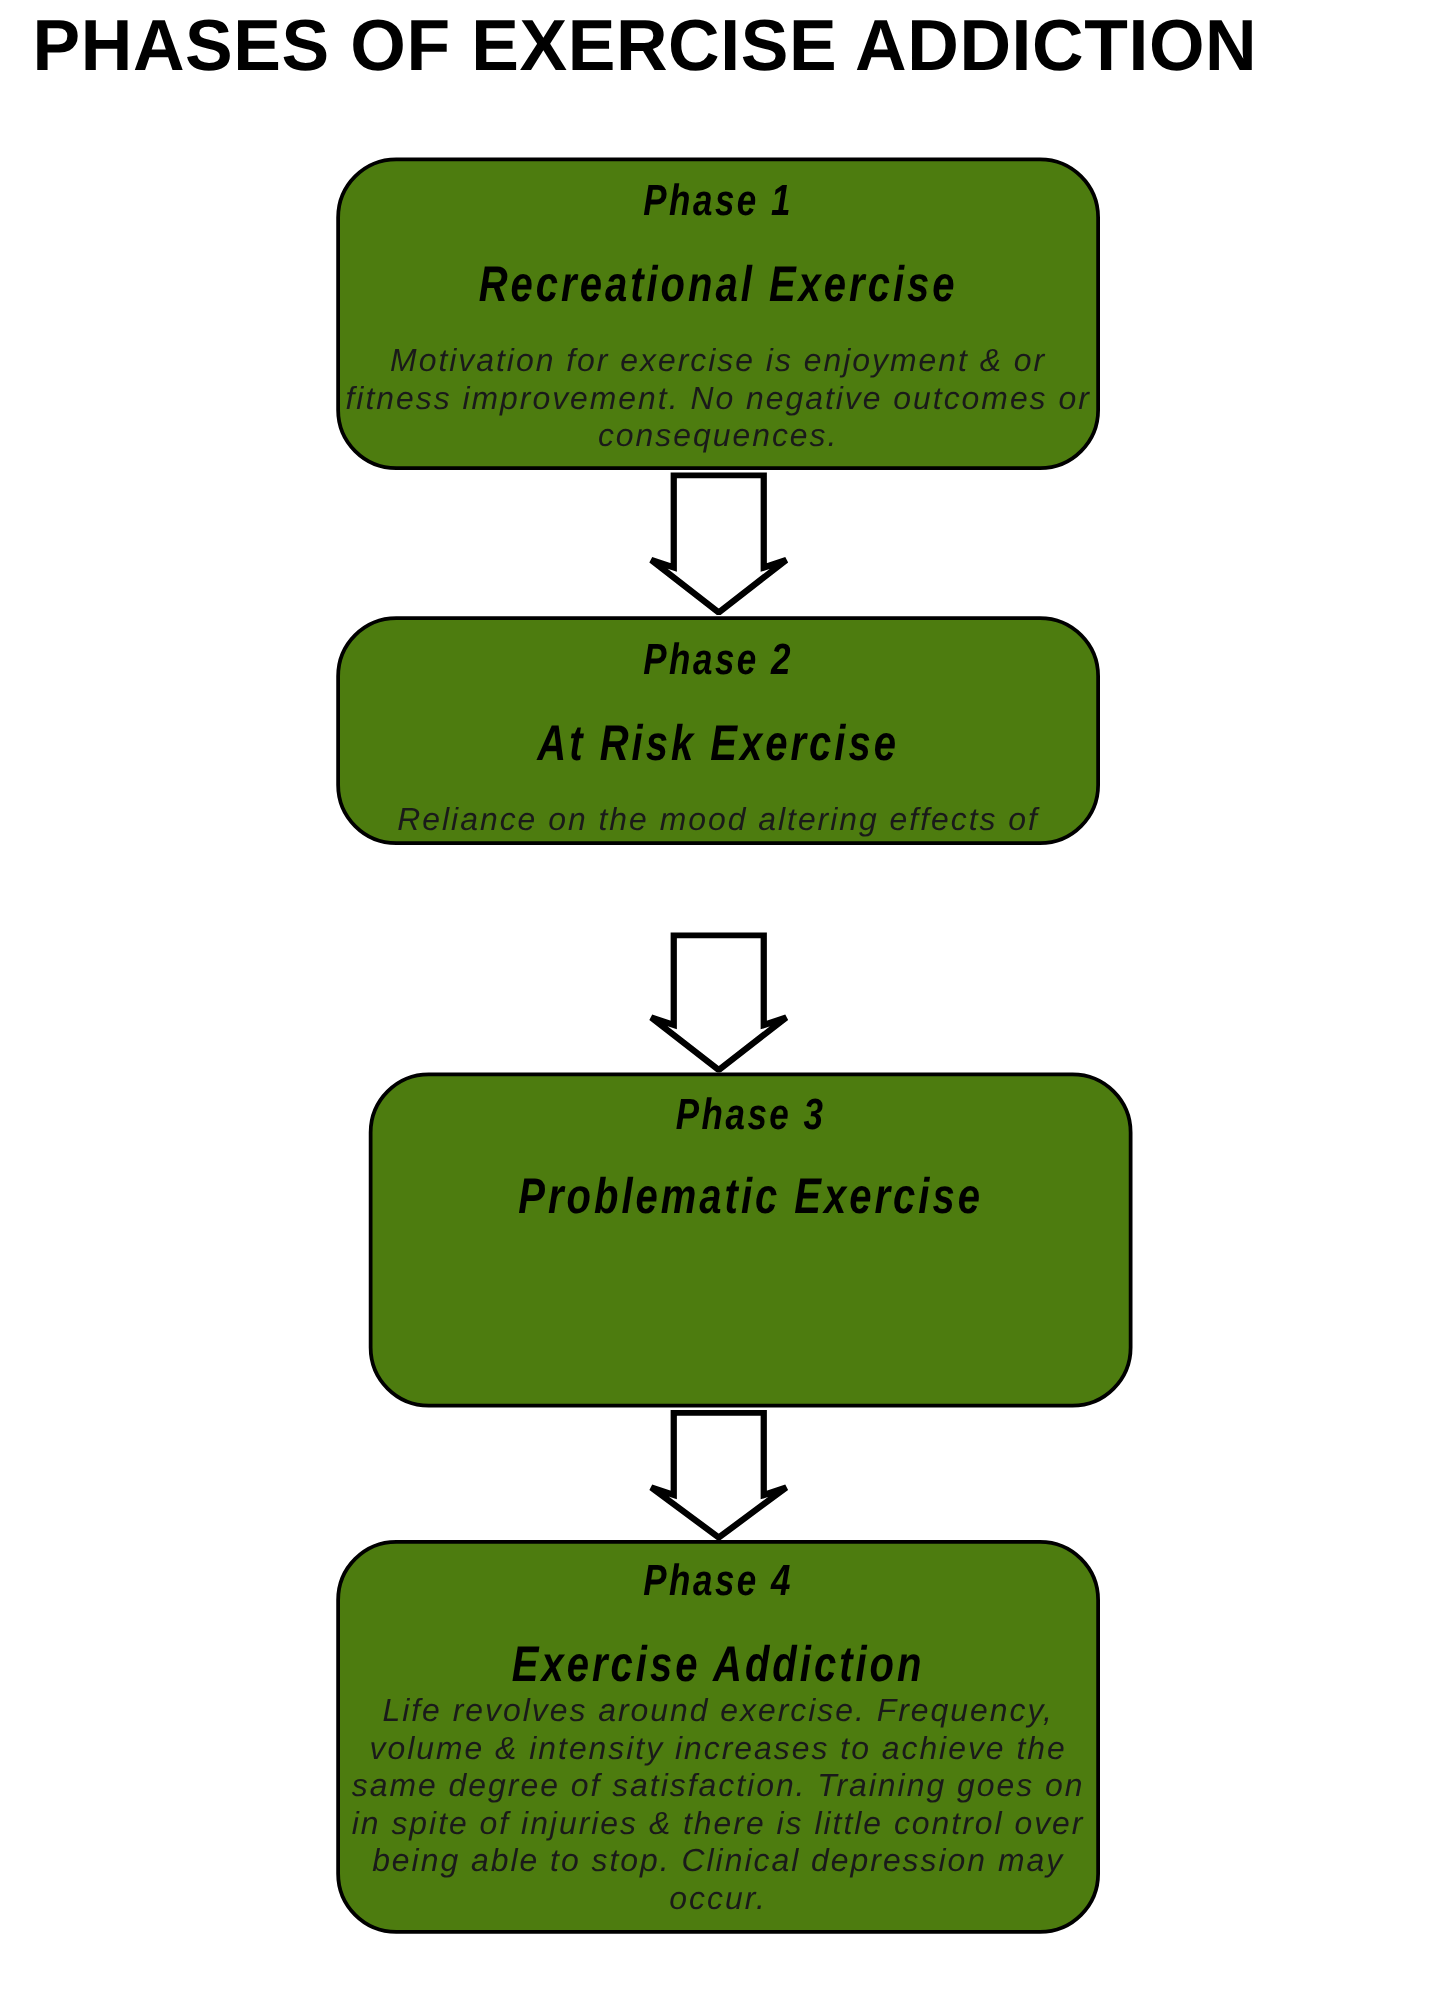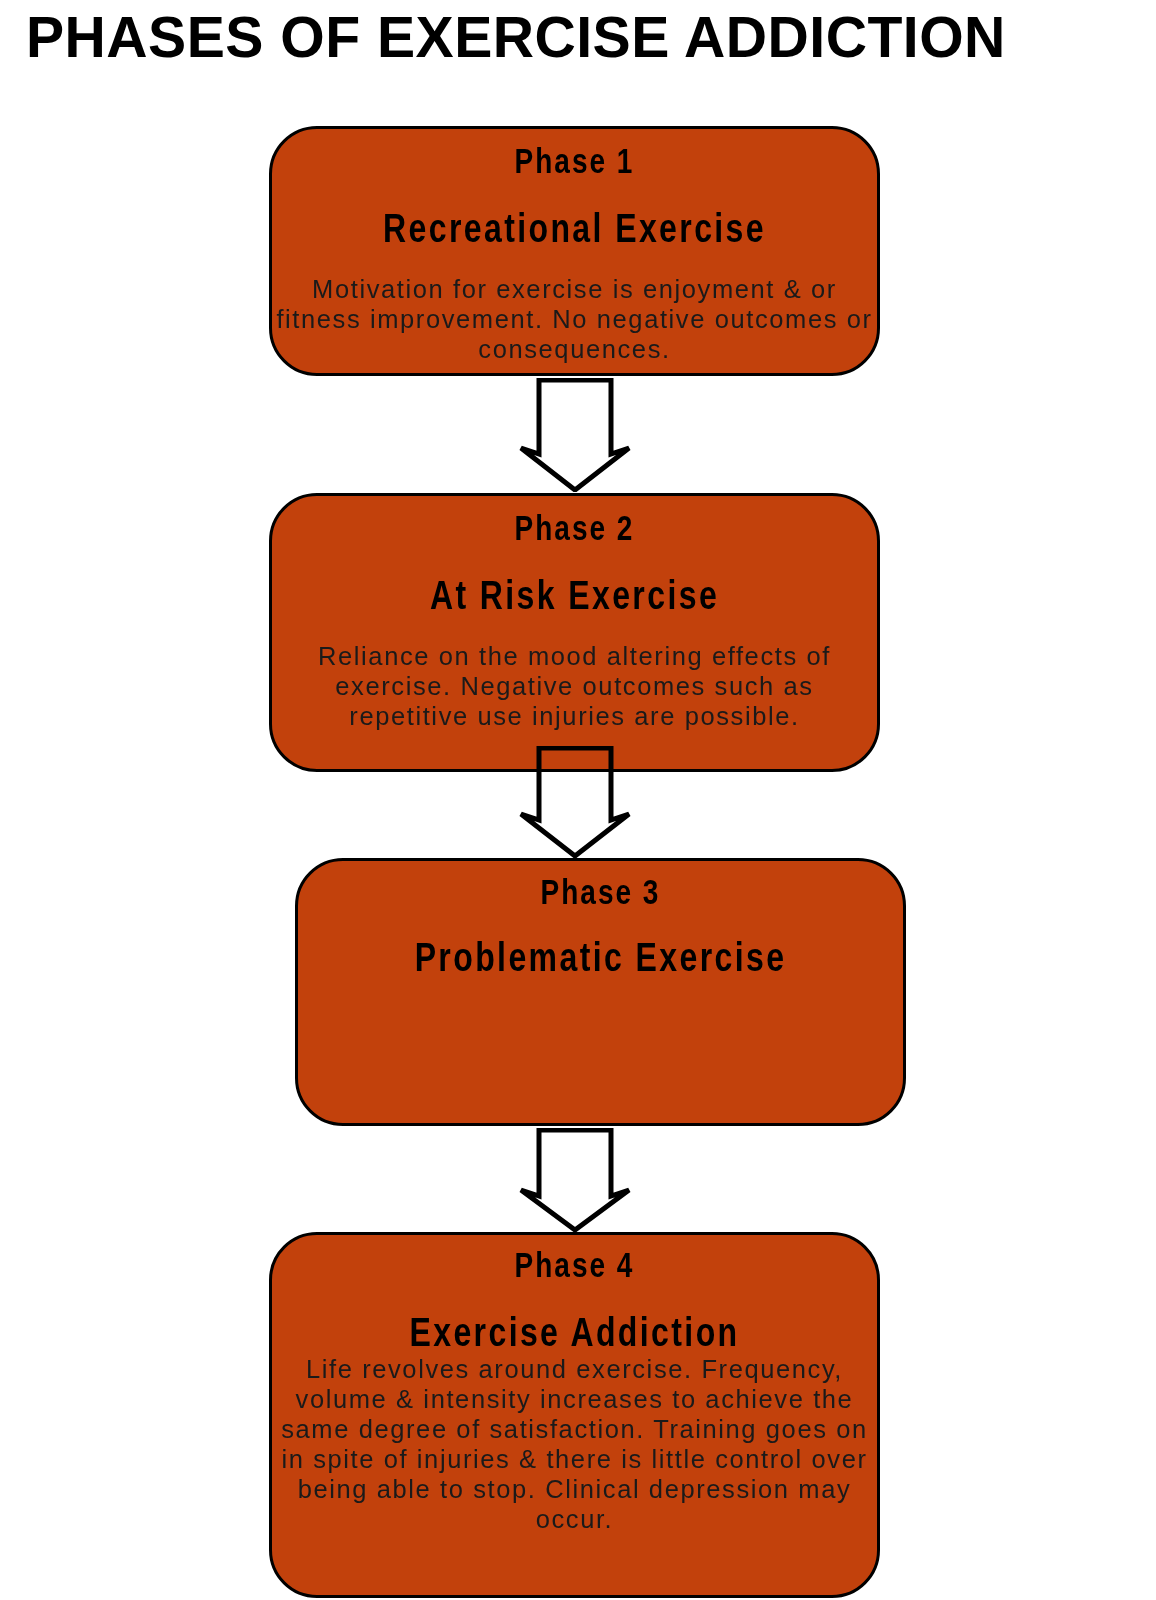--- a/index.html
+++ b/index.html
@@ -43,23 +43,24 @@
   }
 
   
   .phase-box {
     position: absolute;
     left: 269px;
     width: 611px;
     box-sizing: border-box;
     border: 3px solid #000000;
     border-radius: 48px;
-    background: #c2410c;
+    background: #4d7c0f;
     text-align: center;
     overflow: hidden;
+    font-style: italic;
   }
 
   .phase-number {
     font-family: "Liberation Sans", sans-serif;
     font-weight: 700;
     font-size: 35px;
     line-height: 38px;
     letter-spacing: 2.5px;
     color: #000000;
     display: block;
@@ -89,31 +90,31 @@
     display: block;
     padding: 0 4px;
   }
 
   
   #box-1 { top: 126px;  height: 250px; }
   #box-1 .phase-number { margin-top: 13px; }
   #box-1 .phase-name   { margin-top: 26px; }
   #box-1 .phase-desc   { margin-top: 24px; }
 
-  #box-2 { top: 493px;  height: 279px; }
+  #box-2 { top: 493px;  height: 183px; }
   #box-2 .phase-number { margin-top: 13px; }
   #box-2 .phase-name   { margin-top: 26px; }
   #box-2 .phase-desc   { margin-top: 24px; }
 
   #box-3 { top: 858px;  height: 268px; margin-left: 26px; }
   #box-3 .phase-number { margin-top: 12px; }
   #box-3 .phase-name   { margin-top: 24px; }
   #box-3 .phase-desc   { margin-top: 24px; }
 
-  #box-4 { top: 1232px; height: 366px; }
+  #box-4 { top: 1232px; height: 315px; }
   #box-4 .phase-number { margin-top: 11px; }
   #box-4 .phase-name   { margin-top: 26px; }
   #box-4 .phase-desc   { }
 
   
   .flow-arrow {
     position: absolute;
     left: 510px;
     width: 136px;
   }

